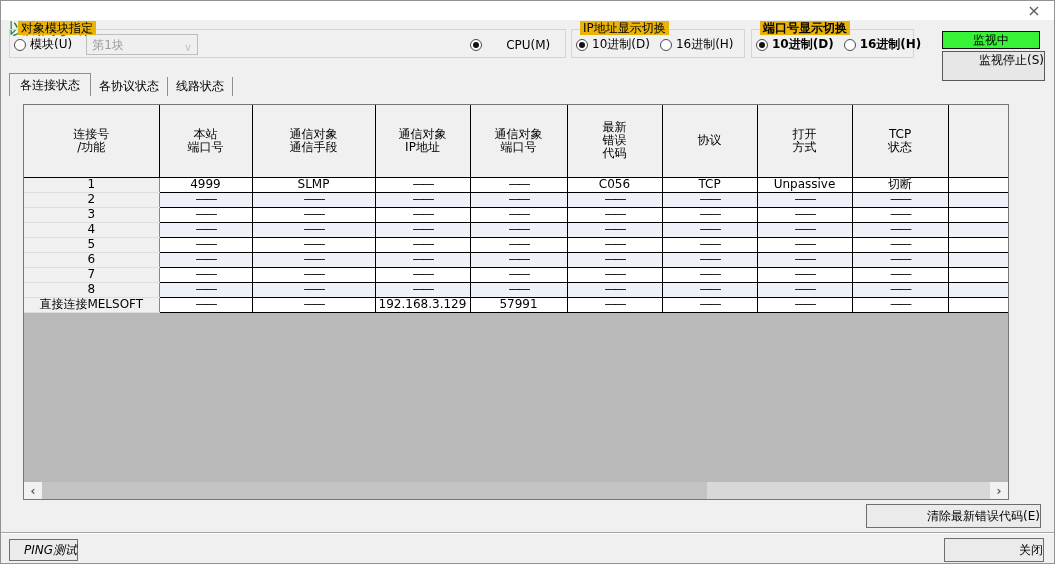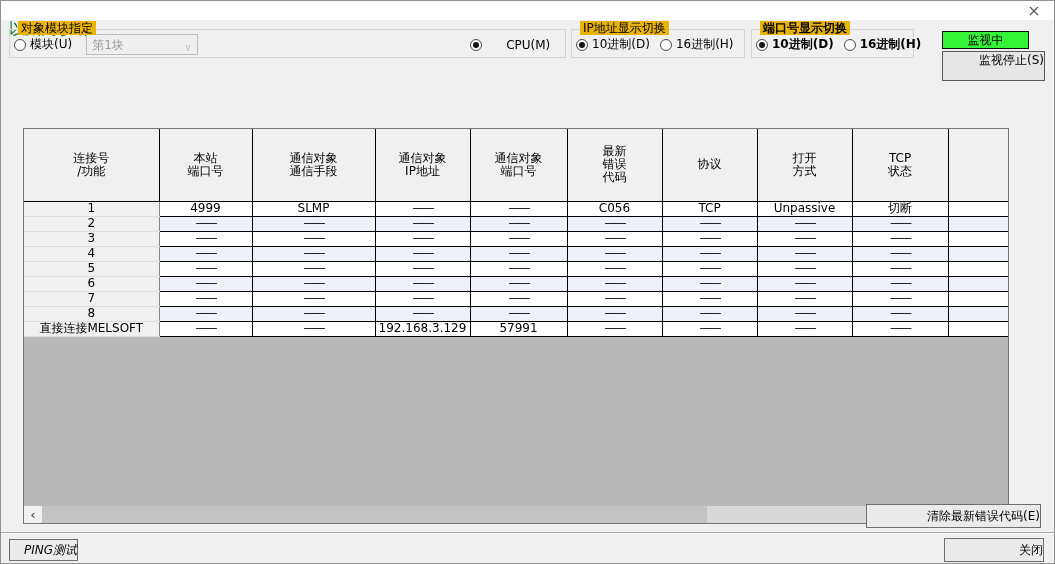--- a/index.html
+++ b/index.html
@@ -26,34 +26,34 @@
            display:inline-flex; align-items:center; justify-content:center; margin-right:4px; flex:none; }
   .radio .dot { width:6px; height:6px; border-radius:50%; background:#111; display:none; }
   .radio.checked .dot { display:block; }
 
   .combo { display:inline-flex; align-items:flex-end; justify-content:space-between; width:112px; height:21px;
            margin-left:14px; border:1px solid #bdbdbd; background:#efefef; color:#9a9a9a; padding:0 5px; }
   .combo-chevron { color:#c3c3c3; font-size:11px; }
   .cpu-radio { margin-left:272px;gap:20px; }
 
   
-  .monitor-status { position:absolute; left:941px; top:30px; width:87px; height:18px; background:#37f337;
+  .monitor-status { position:absolute; left:941px; top:30px; width:98px; height:18px; background:#37f337;
                     border:1px solid #0c0c0c; text-align:center; line-height:16px; }
   .monitor-stop { position:absolute; left:941px; top:50px; width:103px; height:30px; background:#e7e7e7;
                   border:1px solid #5a5a5a; text-align:right; line-height:17px; cursor:default; }
 
   
   .tabs { position:absolute; left:8px; top:72px; height:23px; display:flex; align-items:flex-end; }
   .tab-active { height:23px; padding:0 10px; border:1px solid #8e8e8e; border-bottom:none; background:#f0f0f0;
                 display:flex; align-items:center; }
   .tab { height:19px; padding:0 8px; border-right:1px solid #8e8e8e; display:flex; align-items:center; }
 
   
   .grid { position:absolute; left:22px; top:103px; width:986px; height:396px; border:1px solid #767676;
-          background:#f0f0f0; display:flex; flex-direction:column; overflow:hidden;margin-top:24px; }
+          background:#f0f0f0; display:flex; flex-direction:column; overflow:hidden; }
   table.conn { border-collapse:collapse; table-layout:fixed; width:984px; flex:none; }
   .c0{width:135px}.c1{width:93px}.c2{width:123px}.c3{width:95px}.c4{width:97px}
   .c5{width:95px}.c6{width:95px}.c7{width:95px}.c8{width:96px}.c9{width:60px}
   table.conn thead th { height:72px; background:#f0f0f0; border-right:1px solid #000; border-bottom:1px solid #000;
                         font-weight:normal; text-align:center; vertical-align:middle; white-space:pre-line;
                         font-size:12px; line-height:13px; }
   table.conn thead th.c9 { border-right:none; }
   table.conn tbody tr { height:15px; }
   table.conn tbody td { background:#fff; border-right:1px solid #000; border-bottom:1px solid #000;
                         text-align:center; vertical-align:middle; font-size:12px; line-height:13px;
@@ -138,20 +138,25 @@
       <span class="radio-item">
         <span class="radio"></span>
         <span>16进制(H)</span>
       </span>
     </div>
   </div>
 
   <div class="monitor-status">监视中</div>
   <div class="monitor-stop">监视停止(S)</div>
 
+  <div class="tabs">
+    <span class="tab-active">各连接状态</span>
+    <span class="tab">各协议状态</span>
+    <span class="tab">线路状态</span>
+  </div>
 
   <div class="grid">
     <table class="conn">
       <thead>
         <tr>
             <th class="c0">连接号
 /功能</th>
             <th class="c1">本站
 端口号</th>
             <th class="c2">通信对象

